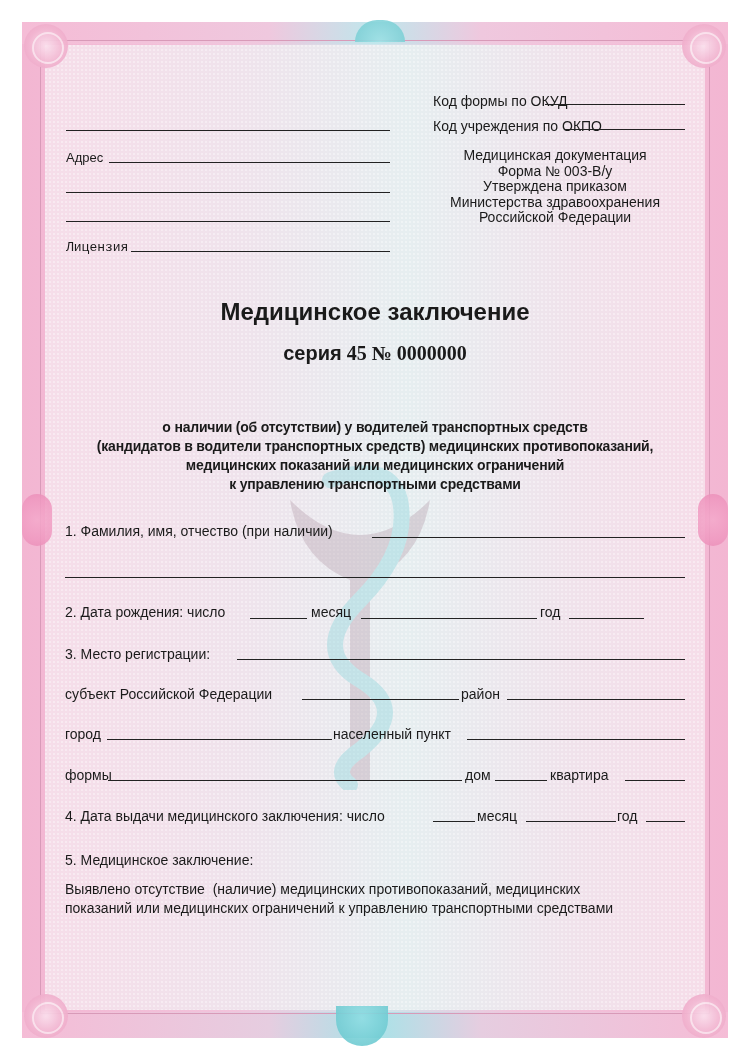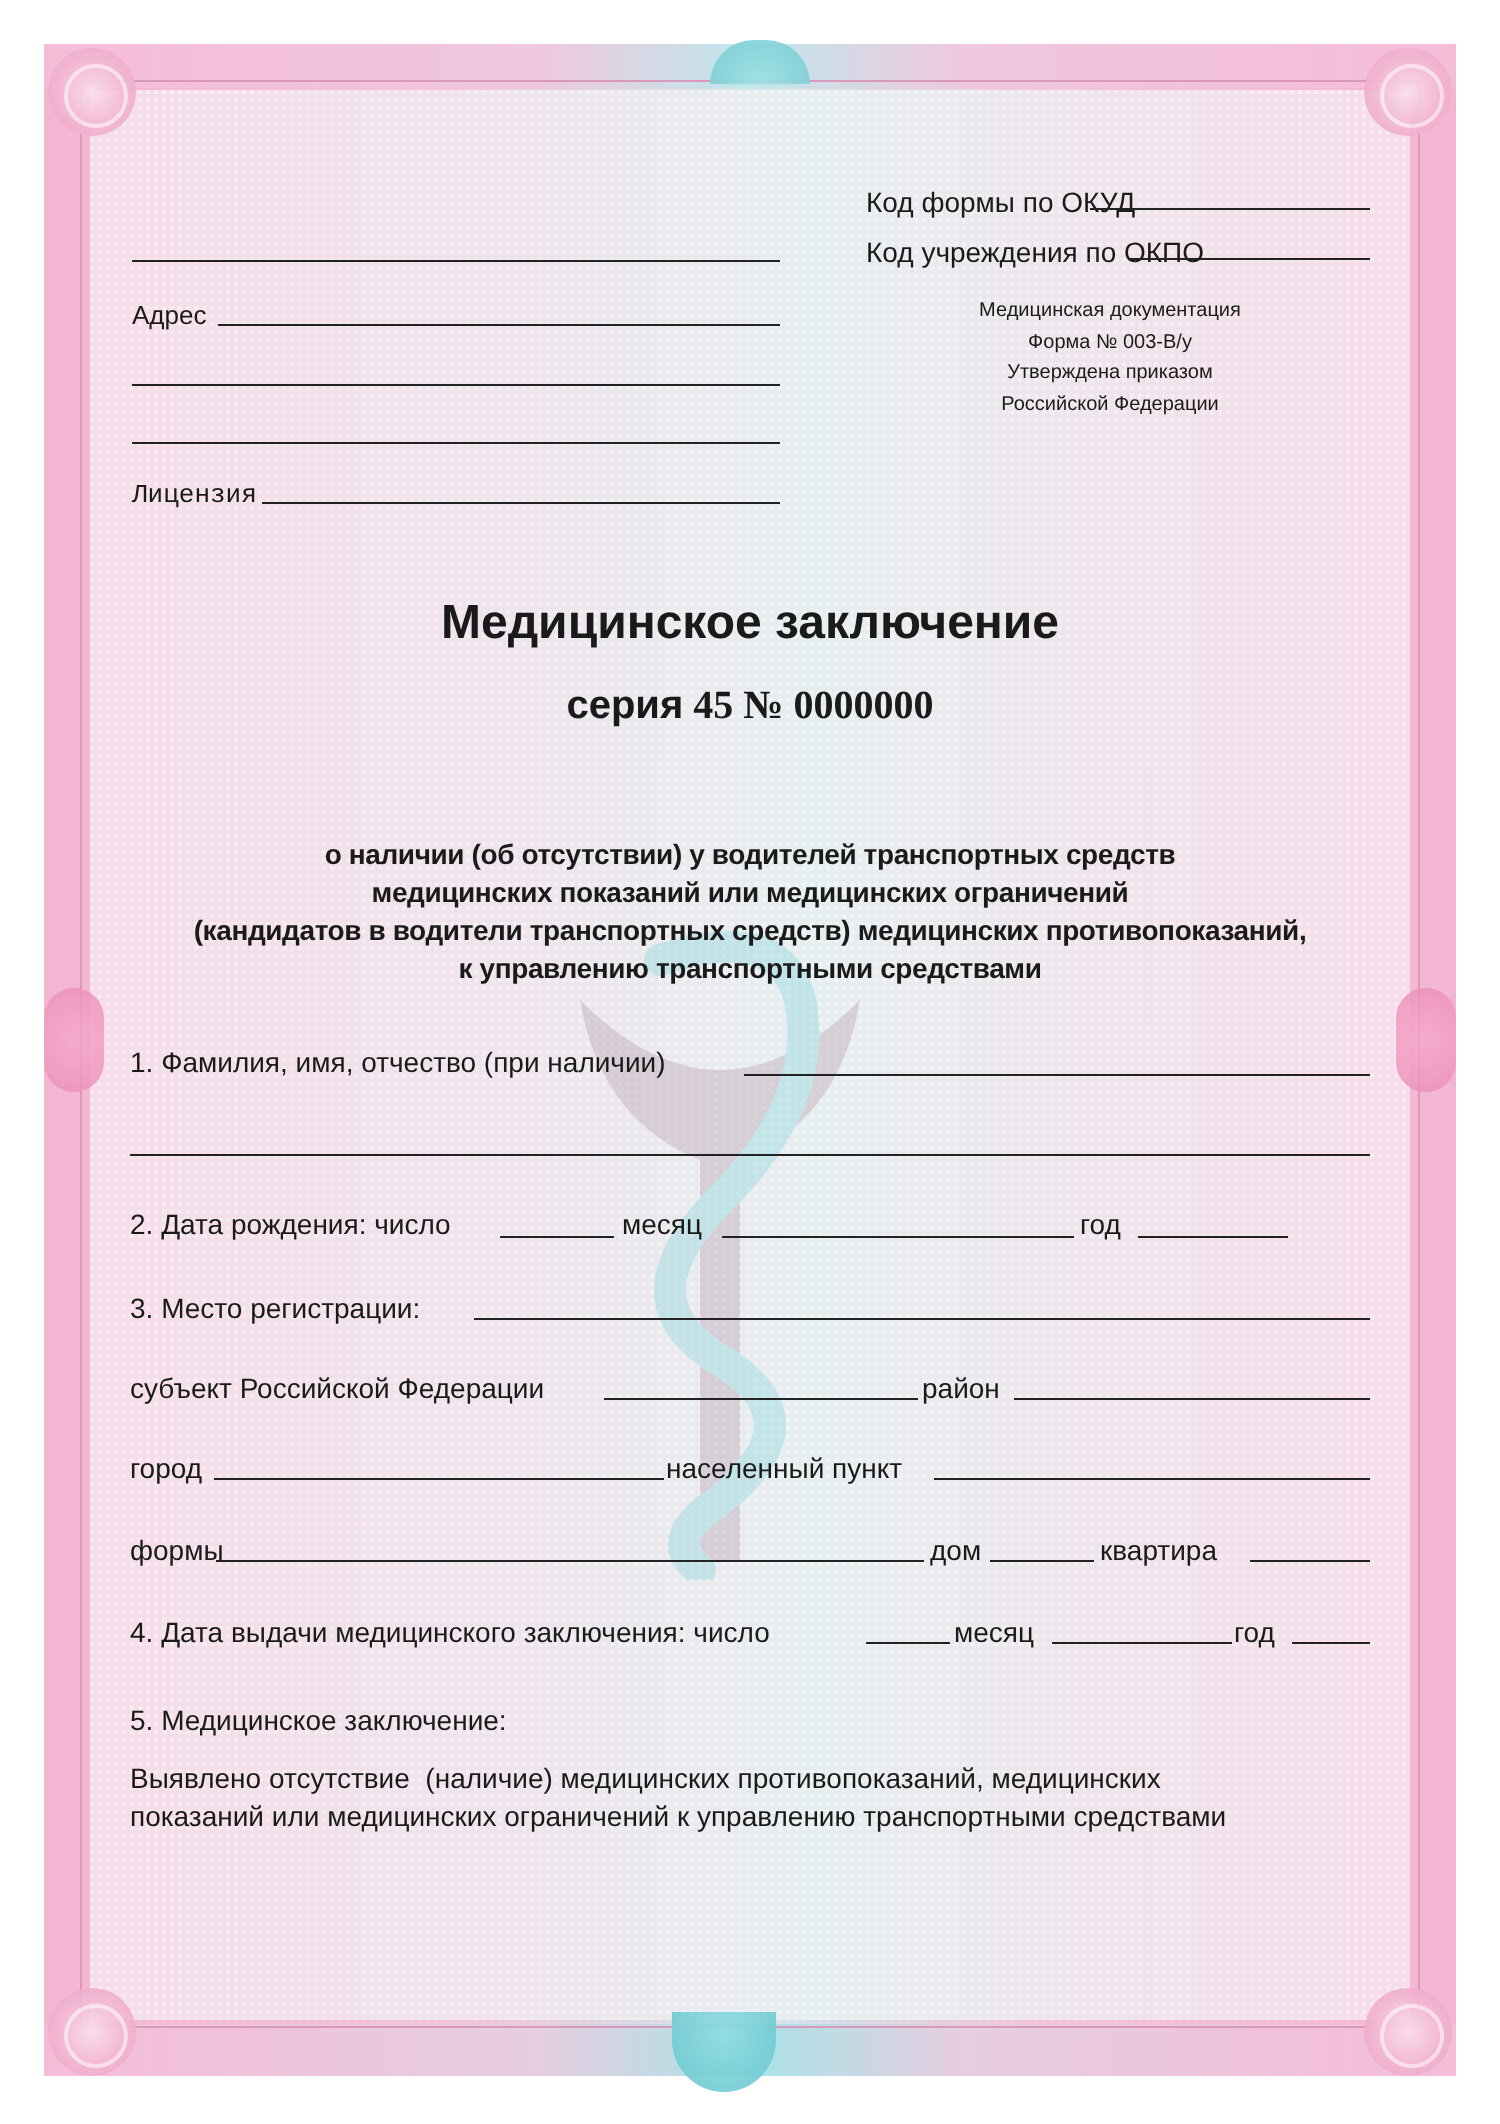--- a/index.html
+++ b/index.html
@@ -58,21 +58,21 @@
   .top-medal {
     position: absolute; left: 355px; top: 20px; width: 50px; height: 22px;
     border-radius: 25px 25px 0 0;
     background: radial-gradient(circle at 50% 100%, #9ee0e5 0%, #7ccfd5 80%);
     opacity: 0.9;
   }
   
   .watermark { position: absolute; left: 270px; top: 460px; width: 180px; height: 330px; opacity: 0.35; }
   .line { position: absolute; height: 0; border-bottom: 1px solid #222; }
   .small { font-size: 10.5px; }
-  .hdr-right { position: absolute; left: 430px; top: 148px; width: 250px; text-align: center; font-size: 10px; line-height: 15.5px; }
+  .hdr-right { position: absolute; left: 430px; top: 148px; width: 250px; text-align: center; font-size: 14px; line-height: 15.5px; }
   .title { position: absolute; left: 0; top: 298px; width: 750px; text-align: center; font-size: 24px; font-weight: bold; }
   .series { position: absolute; left: 0; top: 342px; width: 750px; text-align: center; font-size: 20px; font-weight: bold; font-family: "Liberation Serif", serif; }
   .series .lbl { font-family: "Liberation Sans", sans-serif; }
   .subtitle { position: absolute; left: 55px; top: 394px; width: 640px; text-align: center; font-size: 14px; font-weight: bold; line-height: 19px; letter-spacing: -0.2px; margin-top: 24px; }
   .fld { position: absolute; font-size: 14px; white-space: nowrap; }
   .para { position: absolute; left: 65px; top: 880px; width: 628px; font-size: 14px; line-height: 19px; }
 </style>
 </head>
 <body>
 
@@ -105,34 +105,35 @@
 <div class="line" style="left:131px;top:251px;width:259px;"></div>
 
 <div class="fld small" style="left:433px;top:93px;">Код формы по ОКУД</div>
 <div class="line" style="left:545px;top:104px;width:140px;"></div>
 <div class="fld small" style="left:433px;top:118px;">Код учреждения по ОКПО</div>
 <div class="line" style="left:564px;top:129px;width:121px;"></div>
 <div class="hdr-right">
   <div>Медицинская документация</div>
   <div>Форма № 003-В/у</div>
   <div>Утверждена приказом</div>
+  <div>Министерства здравоохранения</div>
   <div>Российской Федерации</div>
 </div>
 
 <div class="title">Медицинское заключение</div>
 <div class="series">
   <span class="lbl">серия</span>
   <span>45</span>
   <span>№</span>
   <span>0000000</span>
 </div>
 <div class="subtitle">
   <div>о наличии (об отсутствии) у водителей транспортных средств</div>
+  <div>(кандидатов в водители транспортных средств) медицинских противопоказаний,</div>
   <div>медицинских показаний или медицинских ограничений</div>
-  <div>(кандидатов в водители транспортных средств) медицинских противопоказаний,</div>
   <div>к управлению транспортными средствами</div>
 </div>
 
 <div class="fld" style="left:65px;top:523px;text-align:right;">1. Фамилия, имя, отчество (при наличии)</div>
 <div class="line" style="left:372px;top:537px;width:313px;"></div>
 <div class="line" style="left:65px;top:577px;width:620px;"></div>
 
 <div class="fld" style="left:65px;top:604px;">2. Дата рождения: число</div>
 <div class="line" style="left:250px;top:618px;width:57px;"></div>
 <div class="fld" style="left:311px;top:604px;">месяц</div>

